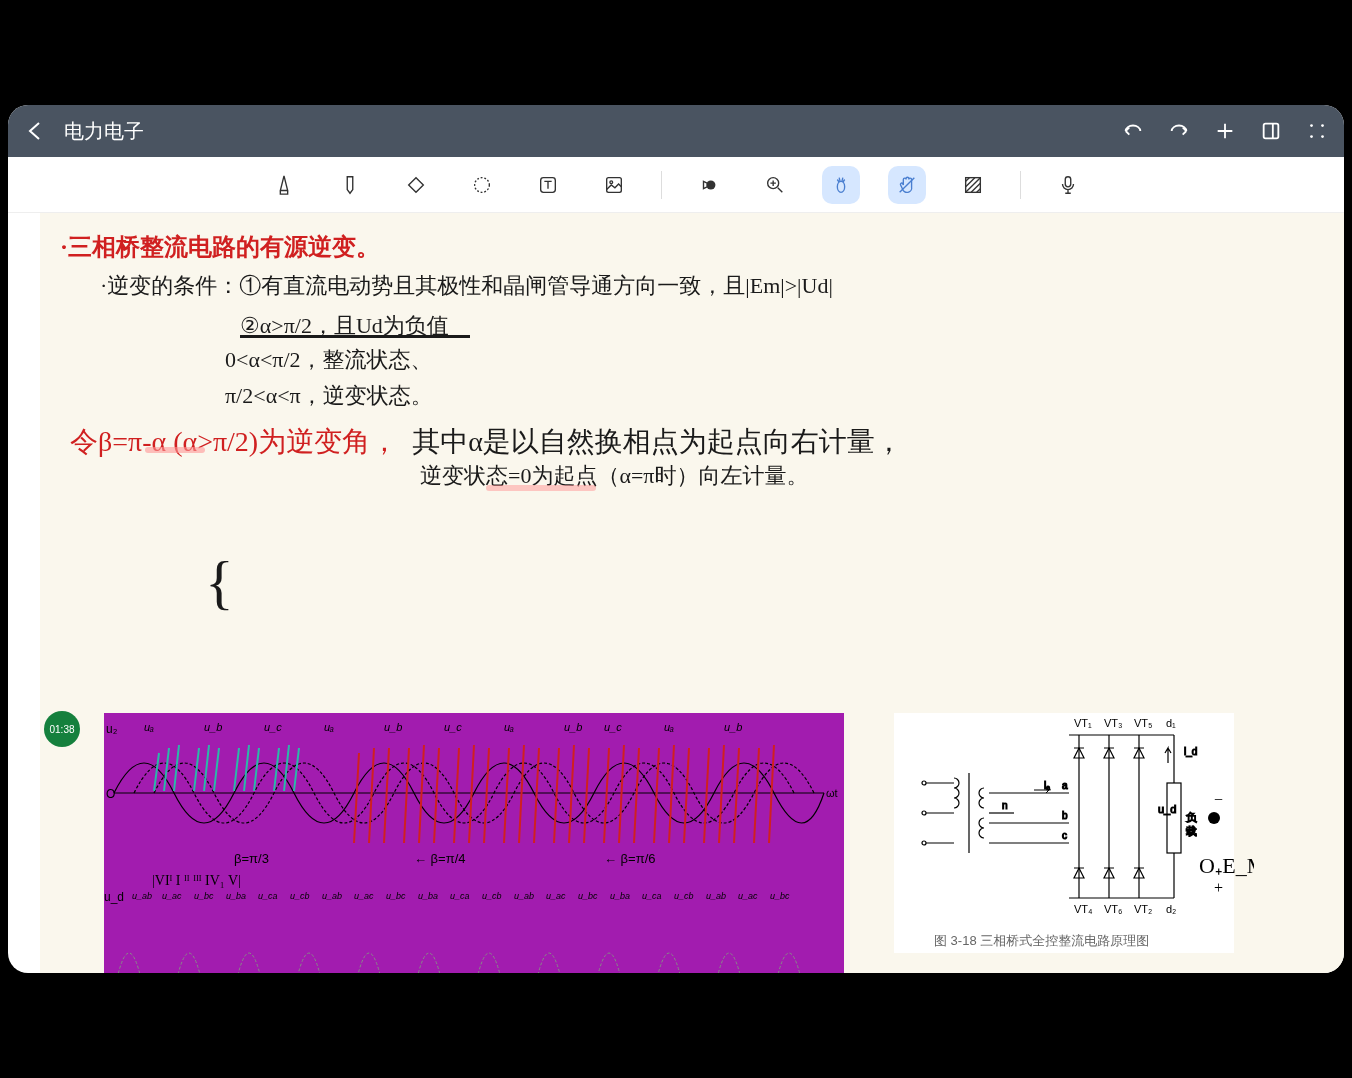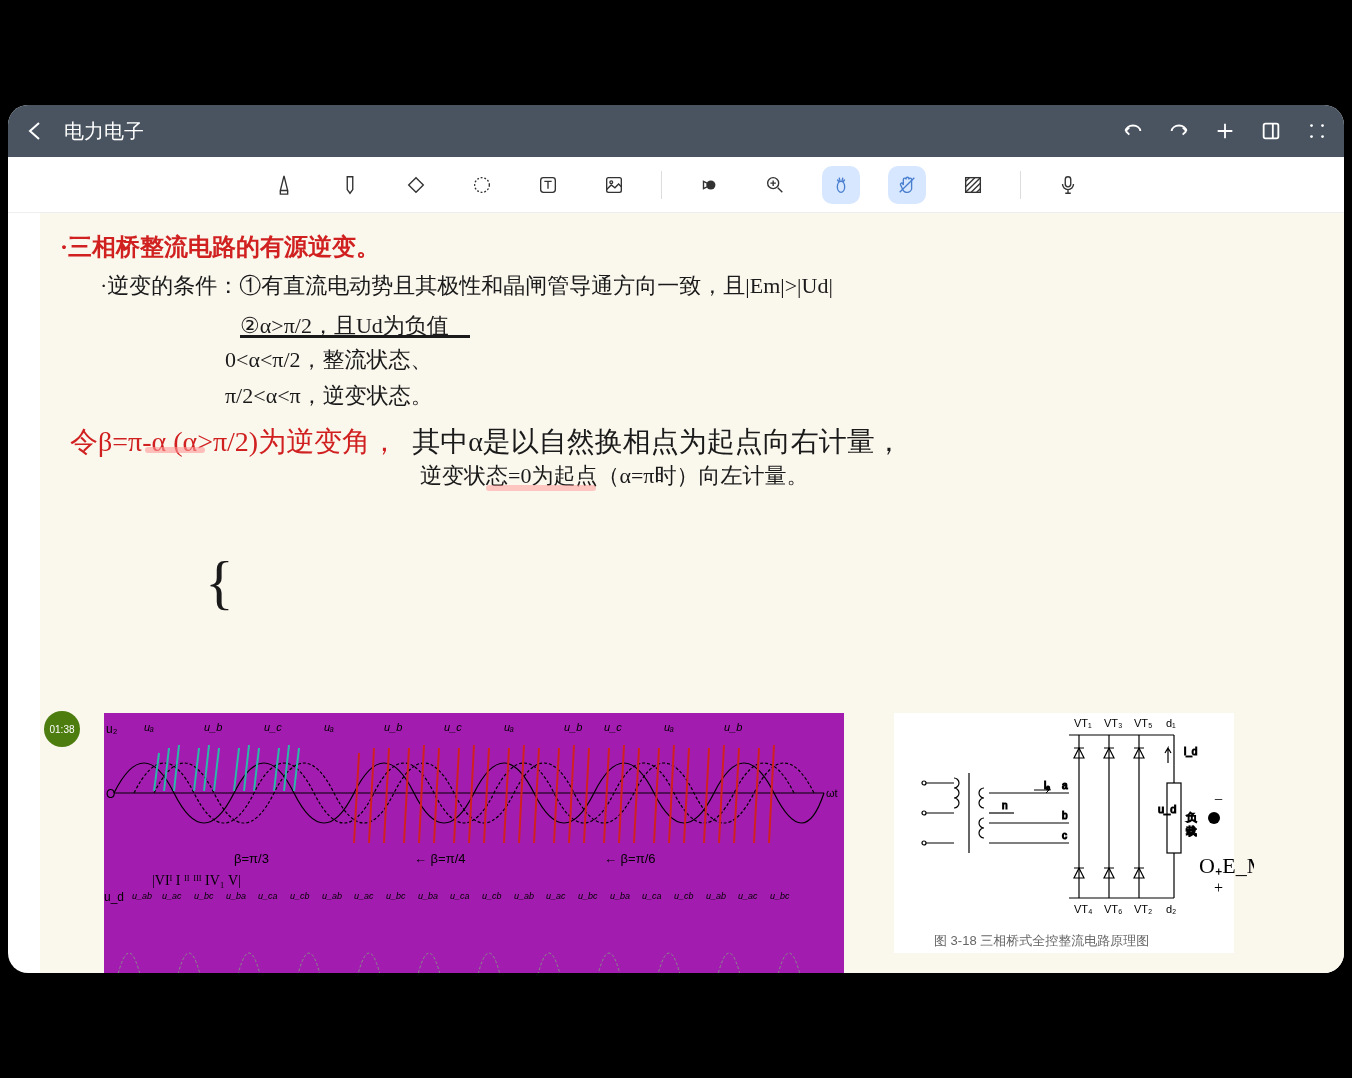--- a/index.html
+++ b/index.html
@@ -11,21 +11,21 @@
   .hdr-actions { display: flex; gap: 24px; align-items: center; }
   .hdr-icon { width: 22px; height: 22px; cursor: pointer; display: flex; align-items: center; justify-content: center; }
   .toolbar { background: #fff; height: 56px; display: flex; align-items: center; justify-content: center; gap: 28px; border-bottom: 1px solid #eee; }
   .tool-btn { width: 38px; height: 38px; display: flex; align-items: center; justify-content: center; border-radius: 10px; cursor: pointer; }
   .tool-btn.active { background: #d6e7ff; }
   .tool-sep { width: 1px; height: 28px; background: #ddd; }
   .canvas { background: #faf7ed; position: absolute; top: 108px; left: 0; right: 0; bottom: 0; overflow: hidden; margin-left: 32px; }
   .note-line { position: absolute; font-family: cursive, "Comic Sans MS"; white-space: nowrap; }
   .red { color: #d02020; }
   .black { color: #1a1a1a; }
-  .timestamp { position: absolute; left: 4px; top: 498px; width: 36px; height: 36px; background: #4d7c0f; border-radius: 50%; display: flex; align-items: center; justify-content: center; font-size: 10px; color: #fff; }
+  .timestamp { position: absolute; left: 4px; top: 498px; width: 36px; height: 36px; background: #15803d; border-radius: 50%; display: flex; align-items: center; justify-content: center; font-size: 10px; color: #fff; }
   .diagram-area { position: absolute; left: 64px; top: 500px; width: 740px; height: 360px; background: #a21caf; }
   .circuit-area { position: absolute; right: 110px; top: 500px; width: 340px; height: 240px; background: #fff; padding-left: 20px; }
   .brace { position: absolute; left: 165px; top: 335px; font-size: 60px; font-family: serif; color: #1a1a1a; }
   svg { display: block; }
 </style>
 </head>
 <body>
 
 <div class="viewport">
 

